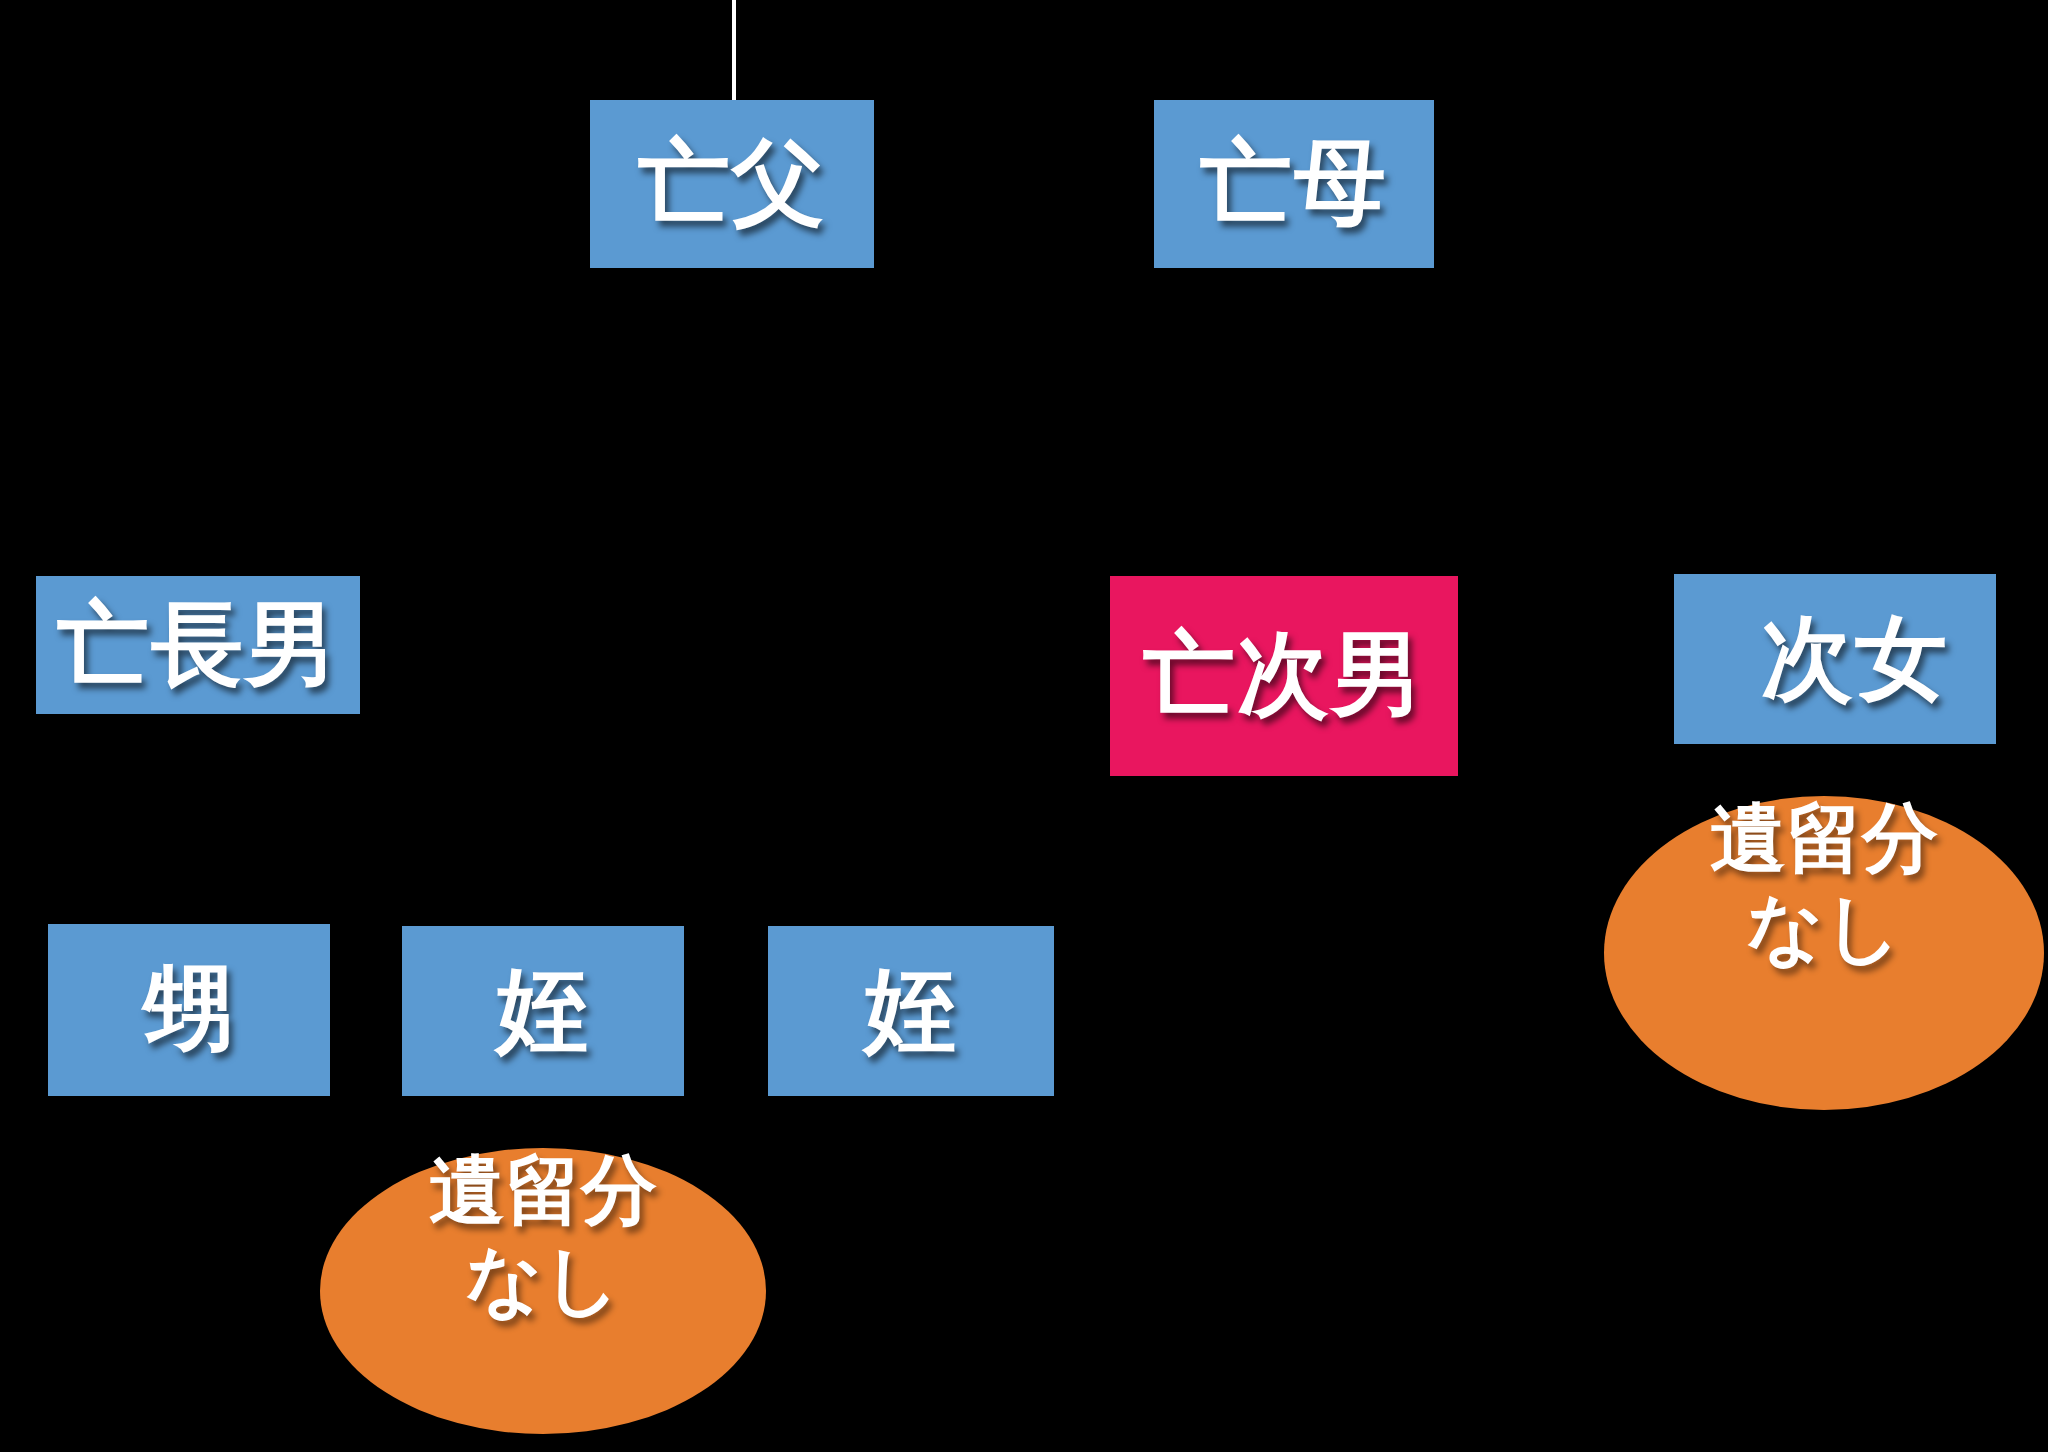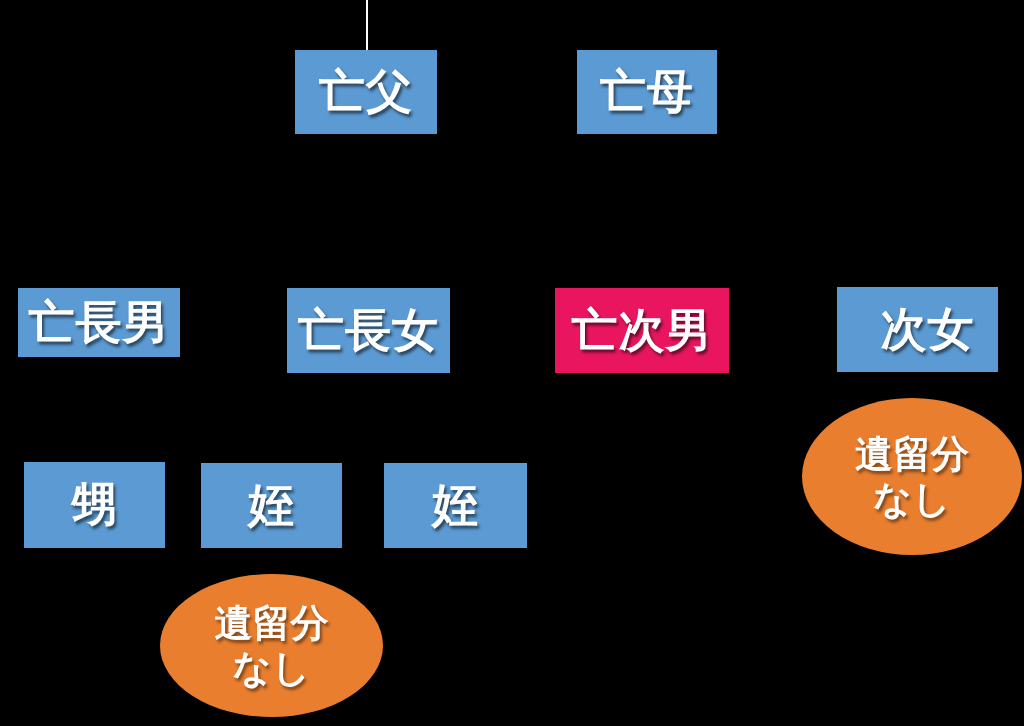--- a/index.html
+++ b/index.html
@@ -34,42 +34,41 @@
   }
   .node.blue { background: var(--box-blue, #5b9ad2); }
   .node.pink { background: var(--box-pink, #e9165f); }
   .callout {
     position: absolute;
     background: var(--ellipse-orange, #e87e2e);
     border-radius: 50%;
     display: flex;
     flex-direction: column;
     align-items: center;
-    justify-content: center;
+    justify-content: flex-start;
     color: var(--text, #ffffff);
     font-weight: 700;
     font-size: 38px;
     line-height: 1.18;
     text-shadow: 2px 3px 3px rgba(0,0,0,0.45);
     user-select: none;
   }
 </style>
 </head>
 <body>
 
 <div class="canvas">
 
   <div class="topline" style="left:366px; top:0; height:51px;"></div>
 
   <div class="node blue" style="left:295px; top:50px; width:142px; height:84px;">亡父</div>
   <div class="node blue" style="left:577px; top:50px; width:140px; height:84px;">亡母</div>
 
   <div class="node blue" style="left:18px; top:288px; width:162px; height:69px;">亡長男</div>
-  <div class="node blue" style="left:287px; top:288px; width:163px; height:85px;">亡長女</div>
-  <div class="node pink" style="left:555px; top:288px; width:174px; height:85px;">亡次男</div>
+  <div class="node pink" style="left:555px; top:288px; width:174px; height:100px;">亡次男</div>
   <div class="node blue" style="left:837px; top:287px; width:141px; height:85px;padding-left:20px;">次女</div>
 
   <div class="node blue" style="left:24px; top:462px; width:141px; height:86px;">甥</div>
   <div class="node blue" style="left:201px; top:463px; width:141px; height:85px;">姪</div>
   <div class="node blue" style="left:384px; top:463px; width:143px; height:85px;">姪</div>
 
   <div class="callout" style="left:802px; top:398px; width:220px; height:157px;">
     <span>遺留分</span>
     <span>なし</span>
   </div>

